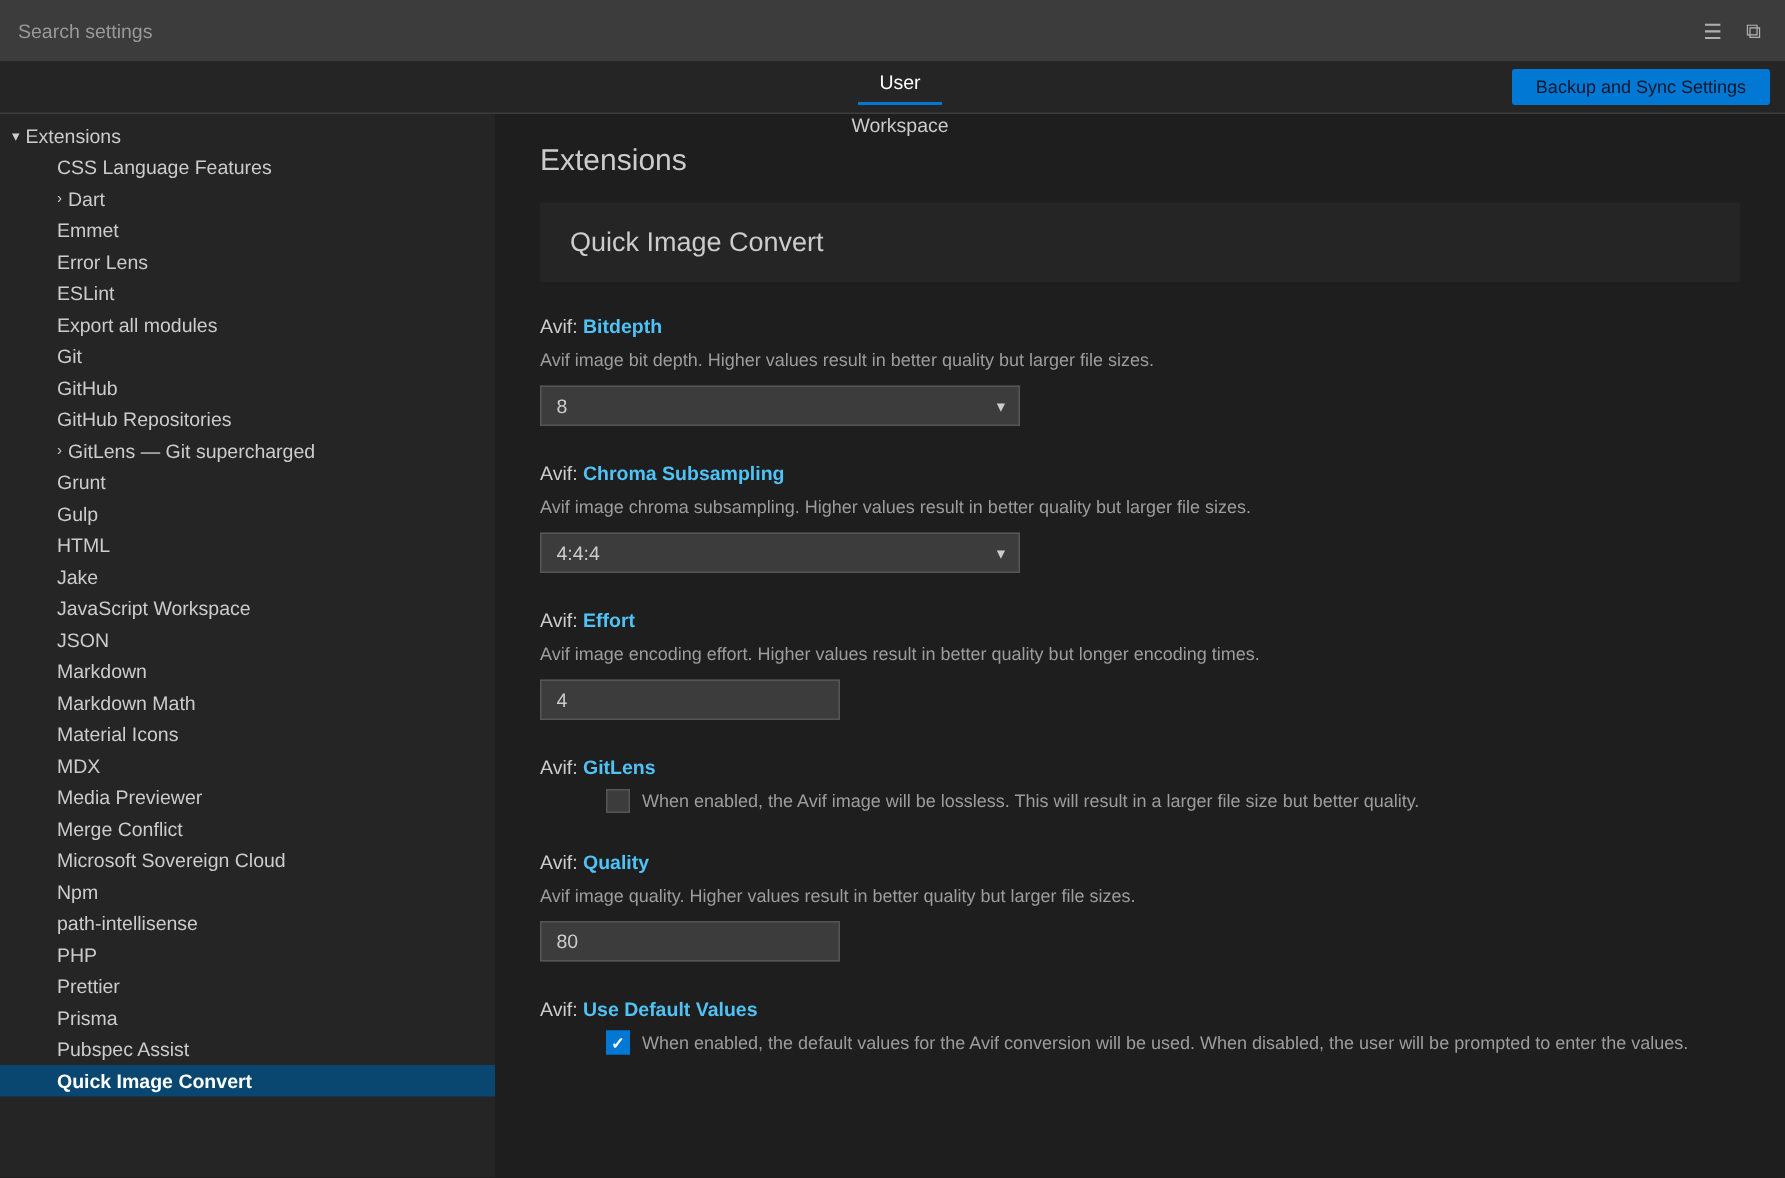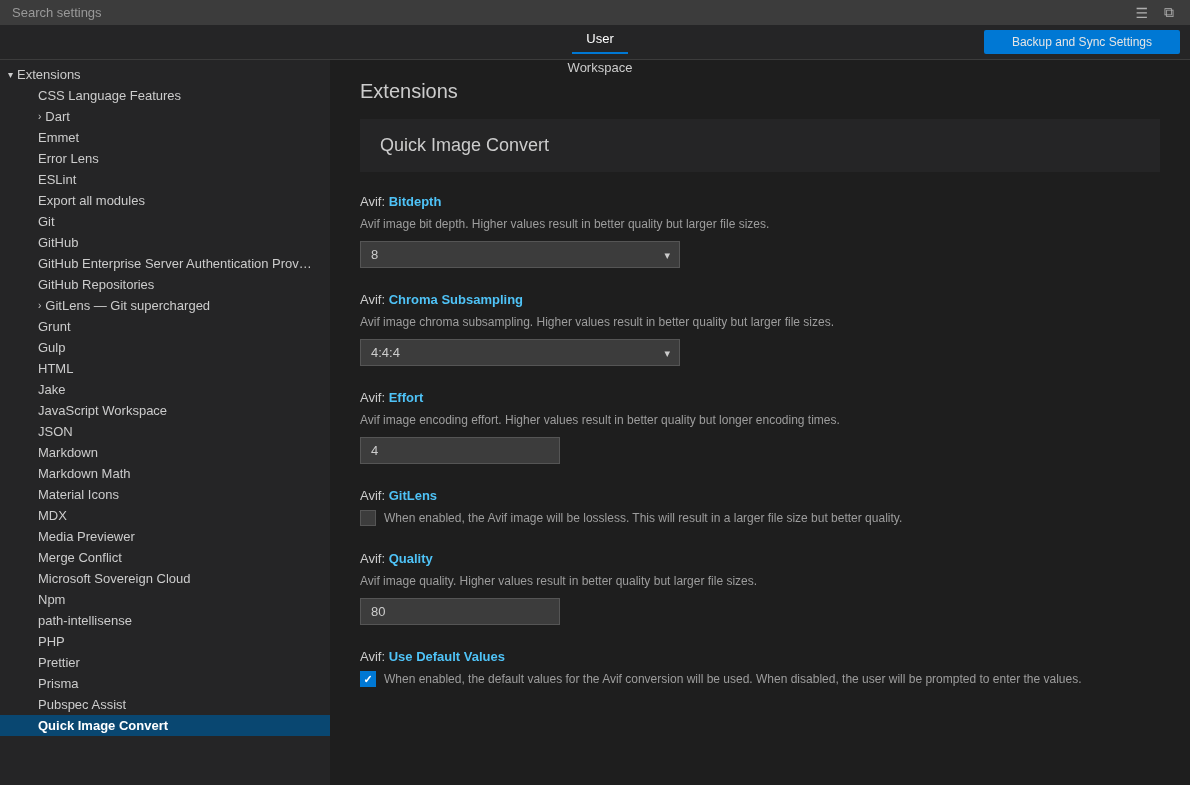--- a/index.html
+++ b/index.html
@@ -14,21 +14,21 @@
       display: flex;
       flex-direction: column;
     }
 
     
     .search-bar {
       background: #3c3c3c;
       display: flex;
       align-items: center;
       padding: 0 12px;
-      height: 25px;
+      height: 41px;
       flex-shrink: 0;
       position: relative;
     }
     .search-bar input {
       background: transparent;
       border: none;
       outline: none;
       color: #cccccc;
       font-size: 13px;
       width: 100%;
@@ -73,23 +73,23 @@
     .tab.active {
       color: #ffffff;
       border-bottom: 2px solid #0078d4;
     }
     .backup-btn {
       position: absolute;
       right: 10px;
       top: 50%;
       transform: translateY(-50%);
       background: #0078d4;
-      color: #e5e5e5;
+      color: #0f172a;
       border: none;
-      padding: 5px 28px;
+      padding: 5px 16px;
       font-size: 12px;
       cursor: pointer;
       border-radius: 2px;
       text-align: right;
     }
 
     
     .main-layout {
       display: flex;
       flex: 1;
@@ -219,20 +219,21 @@
       padding: 5px 10px;
       font-size: 13px;
       width: 200px;
       outline: none;
     }
 
     .checkbox-row {
       display: flex;
       align-items: flex-start;
       gap: 8px;
+      margin-left: 44px;
     }
     .checkbox-wrapper {
       width: 16px;
       height: 16px;
       background: #3c3c3c;
       border: 1px solid #555;
       flex-shrink: 0;
       margin-top: 1px;
       display: flex;
       align-items: center;
@@ -287,21 +288,20 @@
     <div class="sidebar-item indent-1 with-arrow">
       <span class="arrow">›</span>
       <span>Dart</span>
     </div>
     <div class="sidebar-item indent-1">Emmet</div>
     <div class="sidebar-item indent-1">Error Lens</div>
     <div class="sidebar-item indent-1">ESLint</div>
     <div class="sidebar-item indent-1">Export all modules</div>
     <div class="sidebar-item indent-1">Git</div>
     <div class="sidebar-item indent-1">GitHub</div>
-    <div class="sidebar-item indent-1">GitHub Enterprise Server Authentication Provider</div>
     <div class="sidebar-item indent-1">GitHub Repositories</div>
     <div class="sidebar-item indent-1 with-arrow">
       <span class="arrow">›</span>
       <span>GitLens — Git supercharged</span>
     </div>
     <div class="sidebar-item indent-1">Grunt</div>
     <div class="sidebar-item indent-1">Gulp</div>
     <div class="sidebar-item indent-1">HTML</div>
     <div class="sidebar-item indent-1">Jake</div>
     <div class="sidebar-item indent-1">JavaScript Workspace</div>

